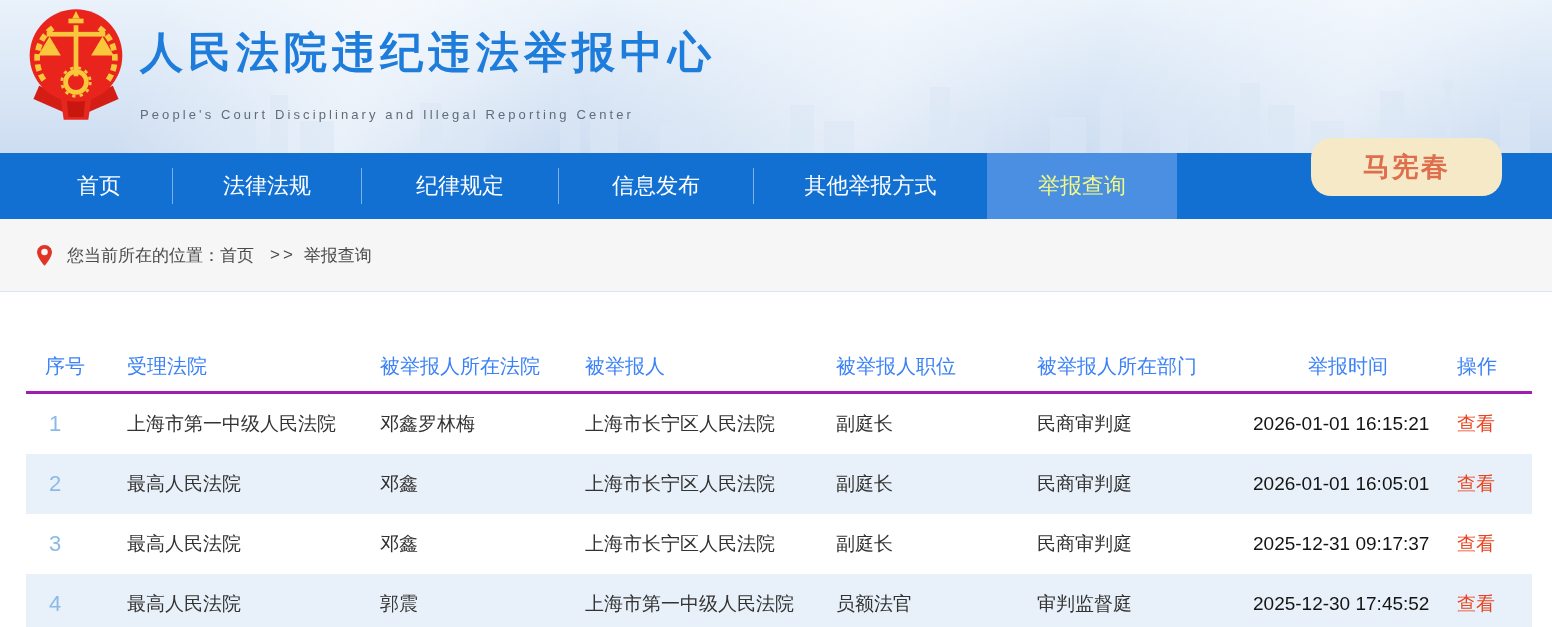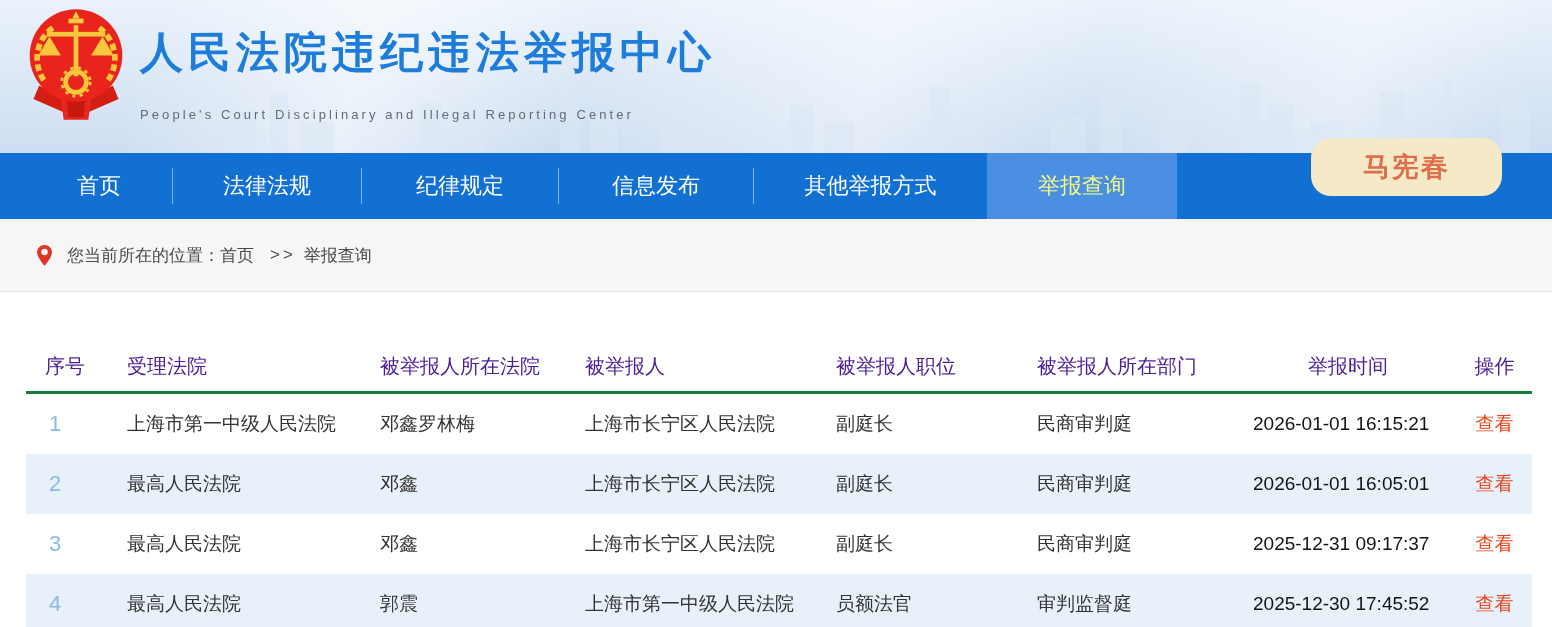--- a/index.html
+++ b/index.html
@@ -34,29 +34,29 @@
   .breadcrumb-bar{height:73px;background:#f6f6f6;border-bottom:1px solid #dbe4ef;
     display:flex;align-items:center;padding-left:36px;font-size:17px;color:#4a4a4a}
   .pin-icon{margin-right:14px;display:flex;align-items:center}
   .crumb-home{color:#4a4a4a;text-decoration:none;cursor:pointer}
   .crumb-sep{margin:0 8px 0 16px;letter-spacing:3px;color:#4a4a4a}
 
   
   .report-table{margin:49px 0 0 26px;width:1506px}
   .t-row{display:grid;grid-template-columns:101px 253px 205px 251px 201px 216px 190px 89px;
     align-items:center}
-  .t-head{height:53px;border-bottom:3px solid #15803d;color:#4c1d95;font-size:20px}
+  .t-head{height:53px;border-bottom:3px solid #a21caf;color:#3b82f6;font-size:20px}
   .t-body .t-row{height:60px;color:#333;font-size:19px}
   .t-body .t-row.alt{background:#e8f1f9}
   .cell{white-space:nowrap;overflow:hidden}
   .t-head .c0{padding-left:19px}
   .t-body .c0{padding-left:23px;color:#8cbae7;font-size:22px}
   .t-head .c6{text-align:center}
   .t-body .c6{color:#141414;font-size:19px}
-  .c7{text-align:center;padding-left:14px}
+  .c7{text-align:left;padding-left:14px}
   .view-link{color:#e8441f;cursor:pointer}
 </style>
 </head>
 <body>
 
 <header class="site-header">
   <div class="streaks"></div>
   <svg class="skyline" viewBox="0 0 1552 88" preserveAspectRatio="none">
     <g fill="#dce8f6">
       <rect x="230" y="46" width="26" height="42"></rect>

